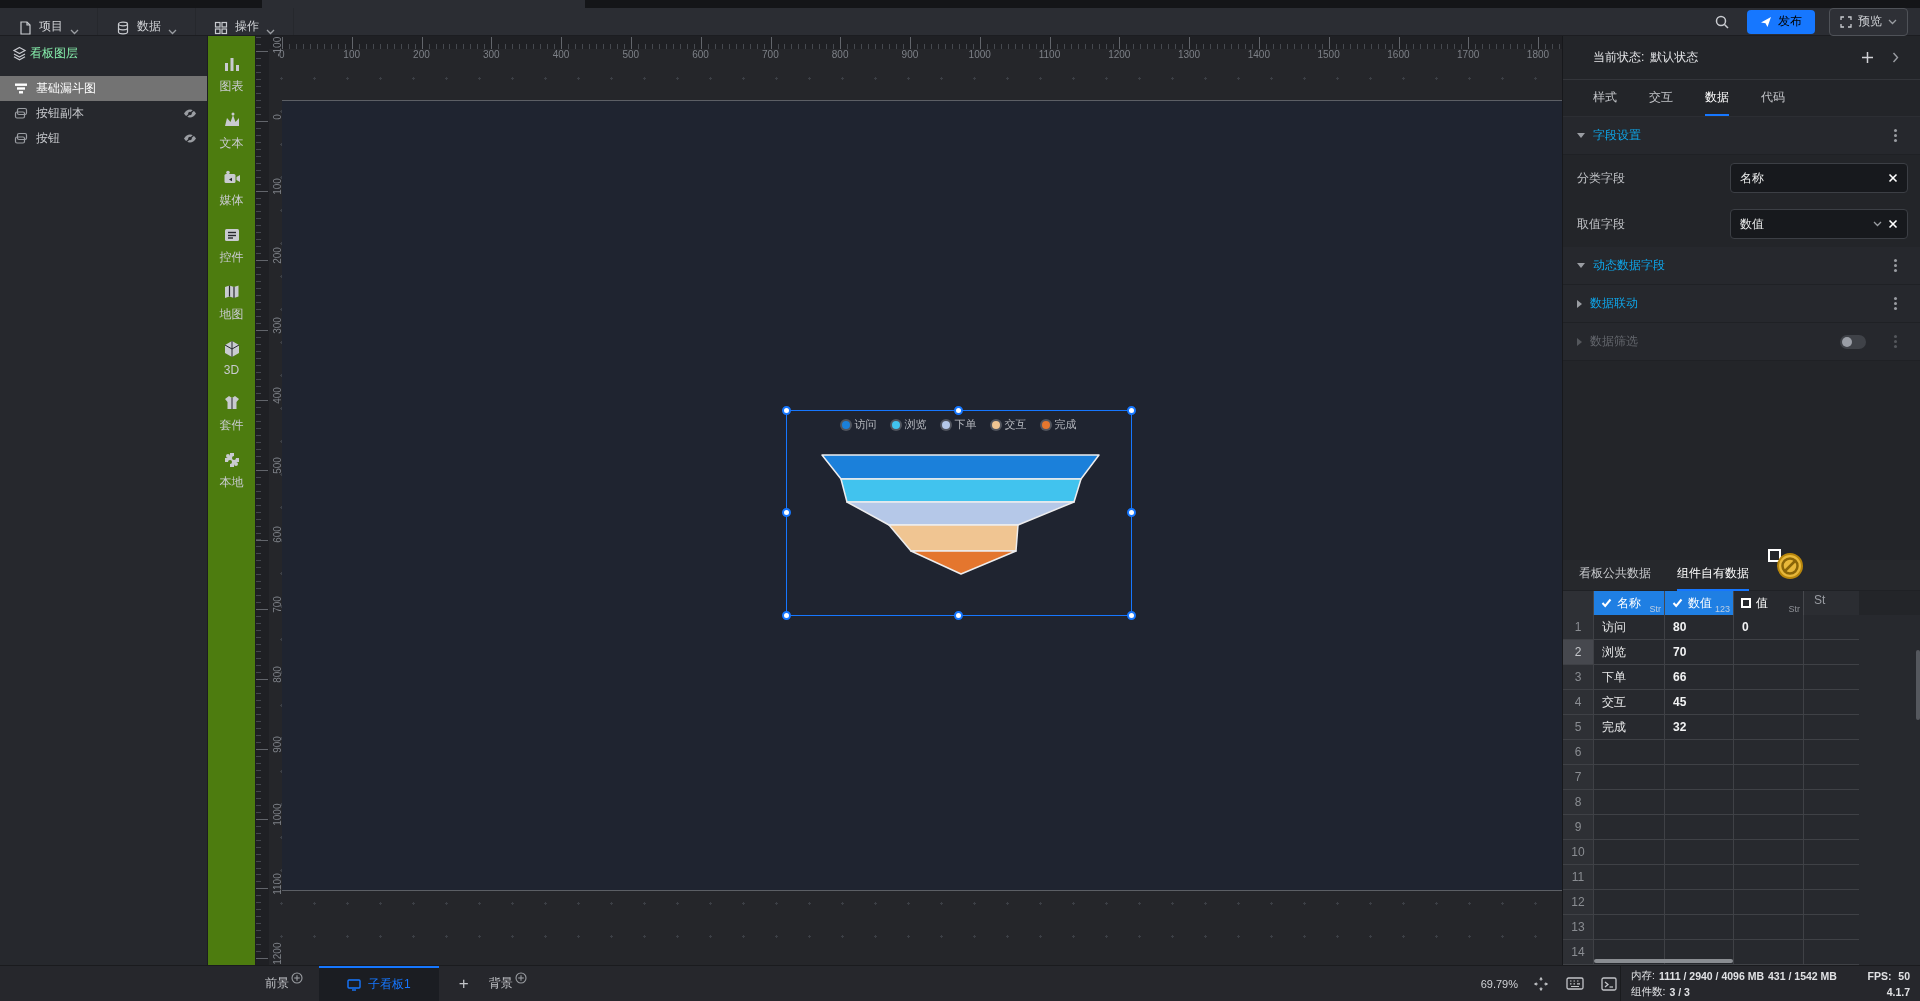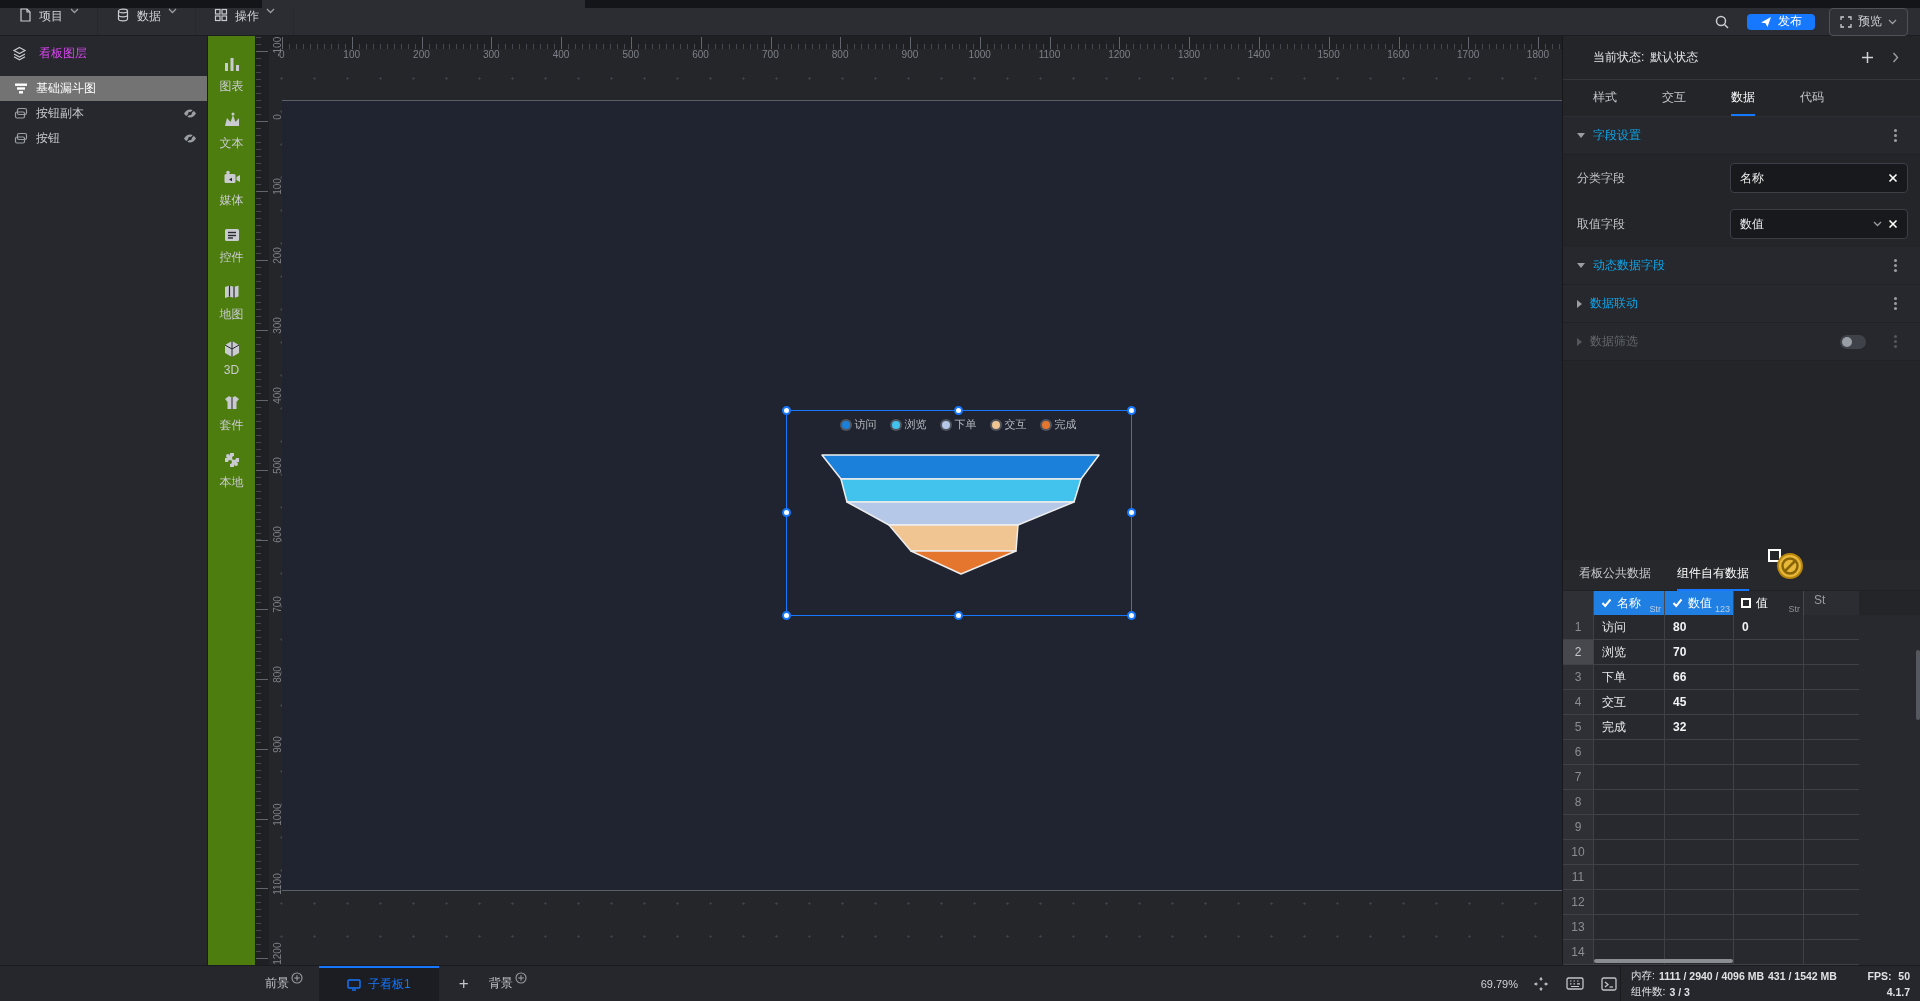--- a/index.html
+++ b/index.html
@@ -5,32 +5,32 @@
   *{box-sizing:border-box;margin:0;padding:0;}
   html,body{width:1920px;height:1001px;overflow:hidden;background:#17181b;
     font-family:"Liberation Sans","DejaVu Sans",sans-serif;color:#d0d2d6;font-size:12px;
     cursor:default;-webkit-font-smoothing:antialiased;}
   .app{width:1920px;height:1001px;display:flex;flex-direction:column;}
 
   
   .sliver{height:8px;background:#141518;position:relative;}
   .sliver .seg{position:absolute;left:262px;top:0;width:323px;height:8px;background:#2b2d33;}
   .topbar{height:28px;background:#2b2d33;display:flex;align-items:center;border-bottom:1px solid #1c1d21;}
-  .menu-item{display:flex;align-items:flex-start;gap:7px;padding:0 18px;height:100%;border-right:1px solid #26282d;color:#d0d2d6;}
+  .menu-item{display:flex;align-items:flex-end;gap:7px;padding:0 18px;height:100%;border-right:1px solid #26282d;color:#d0d2d6;}
   .menu-item svg{flex:none;}
   .topbar-right{margin-left:auto;display:flex;align-items:center;gap:14px;padding-right:12px;}
-  .btn-publish{display:flex;align-items:center;gap:6px;background:#1677ff;color:#ffffff;border-radius:4px;height:16px;padding:0 13px;}
+  .btn-publish{display:flex;align-items:center;gap:6px;background:#1677ff;color:#000000;border-radius:4px;height:24px;padding:0 13px;}
   .btn-preview{display:flex;align-items:center;gap:6px;background:#2e3036;border:1px solid #4f5258;color:#d0d2d6;border-radius:4px;height:28px;padding:0 10px;}
 
   
   .main{flex:1;display:flex;min-height:0;}
 
   
   .layers{width:208px;background:#26282d;border-right:1px solid #1c1d21;flex:none;}
-  .layers-header{display:flex;align-items:center;gap:12px;padding:9px 12px 14px 12px;color:#d946ef;}
+  .layers-header{display:flex;align-items:center;gap:3px;padding:9px 12px 14px 12px;color:#86efac;}
   .layer-item{display:flex;align-items:center;gap:8px;height:25px;padding:0 10px 0 14px;color:#c6c8cc;}
   .layer-item.selected{background:#737373;color:#fff;}
   .layer-item .eye{margin-left:auto;display:none;}
   .layer-item.hidden-layer .eye{display:block;}
   .layer-item + .layer-item{margin-top:0px;}
 
   
   .iconstrip{width:48px;background:#4d7c0f;border-right:1px solid #1c1d21;flex:none;
     display:flex;flex-direction:column;align-items:center;padding-top:10px;}
   .tool{display:flex;flex-direction:column;align-items:center;gap:4px;padding:8px 0;width:100%;color:#c9cbd0;}
@@ -73,21 +73,21 @@
   .legend-item{display:flex;align-items:center;gap:5px;color:#b9bcc2;font-size:11px;}
   .legend-item .dot{width:8px;height:8px;border-radius:50%;box-shadow:0 0 0 2px rgba(255,255,255,0.22);}
   .funnel-svg{position:absolute;left:0;top:0;}
 
   
   .rightpanel{width:358px;flex:none;background:#232529;border-left:1px solid #17181b;
     display:flex;flex-direction:column;min-height:0;}
   .state-row{height:44px;display:flex;align-items:center;padding:0 14px 0 30px;
     border-bottom:1px solid #33353a;color:#e3e4e7;gap:6px;}
   .state-row .grow{flex:1;}
-  .rtabs{height:37px;display:flex;align-items:center;gap:45px;padding-left:30px;border-bottom:1px solid #2c2e33;}
+  .rtabs{height:37px;display:flex;align-items:center;gap:32px;padding-left:30px;border-bottom:1px solid #2c2e33;}
   .rtab{height:100%;display:flex;align-items:center;color:#c2c4c8;border-bottom:2px solid transparent;}
   .rtab.active{color:#fff;border-bottom-color:#1677ff;}
   .rp-content{flex:1;display:flex;flex-direction:column;min-height:0;}
   .sec-header{height:38px;display:flex;align-items:center;gap:8px;padding:0 14px;background:#26282d;
     border-bottom:1px solid #1f2125;color:#0ea5e9;}
   .sec-header .kebab-wrap{margin-left:auto;}
   .sec-header.disabled{color:#63666c;}
   .tri-down{width:0;height:0;border-left:4px solid transparent;border-right:4px solid transparent;border-top:5px solid #9a9da2;}
   .tri-right{width:0;height:0;border-top:4px solid transparent;border-bottom:4px solid transparent;border-left:5px solid #9a9da2;}
   .tri-right.dim{border-left-color:#54575c;}

